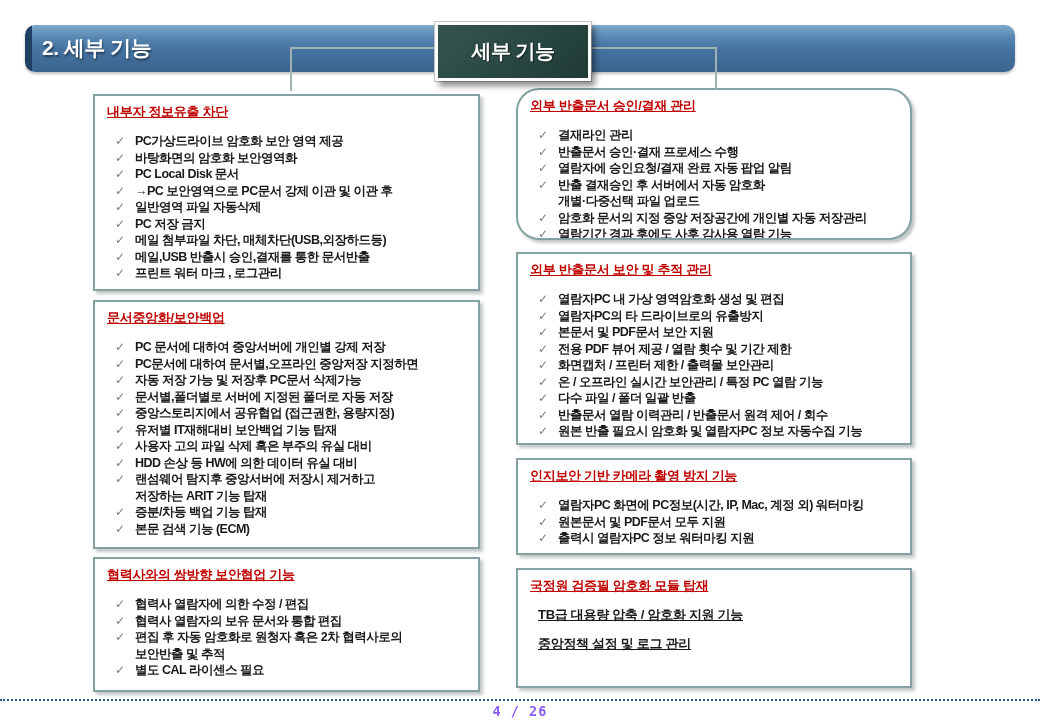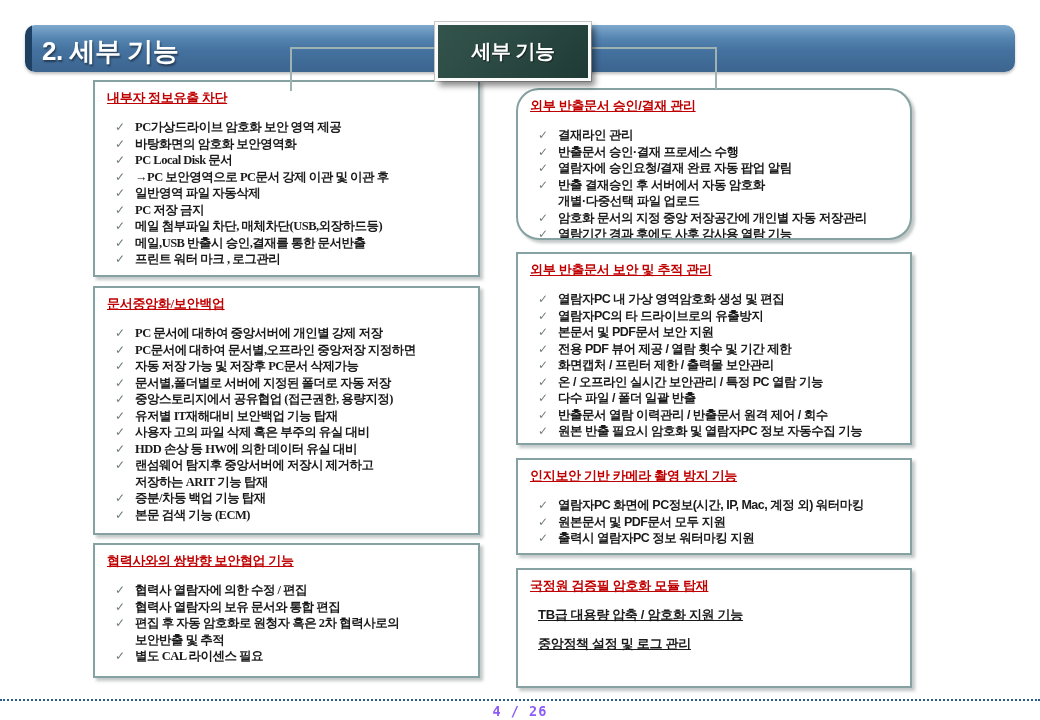--- a/index.html
+++ b/index.html
@@ -13,21 +13,21 @@
     position:absolute;left:25px;top:25px;width:990px;height:47px;
     border-radius:10px;
     background:
       linear-gradient(90deg,#1d4063 0px,#1d4063 7px,rgba(0,0,0,0) 7px),
       linear-gradient(180deg,#7fa9cd 0%,#5585b1 28%,#44719f 55%,#3c658f 100%);
     box-shadow:0 2px 3px rgba(0,0,0,0.25);
     z-index:1;
   }
   .header-title{
     position:absolute;left:17px;top:9px;
-    color:#ffffff;font-size:26px;font-weight:bold;letter-spacing:-0.5px;
+    color:#ffffff;font-size:21px;font-weight:bold;letter-spacing:-0.5px;
     text-shadow:1px 2px 2px rgba(0,0,0,0.45);
   }
   
   .conn{position:absolute;background:#9fb2b2;z-index:5;}
   .conn-h-left {left:290px;top:47px;width:146px;height:2px;}
   .conn-h-right{left:589px;top:47px;width:127px;height:2px;}
   .conn-v-left {left:290px;top:47px;width:2px;height:44px;}
   .conn-v-right{left:715px;top:47px;width:2px;height:42px;}
   
   .center-box{
@@ -36,21 +36,21 @@
     border:3px solid #fbfbfb;
     box-shadow:4px 5px 6px rgba(0,0,0,0.45),0 0 0 1px #c9c9c9;
     display:flex;align-items:center;justify-content:center;
   }
   .center-box span{
     color:#ffffff;font-size:20px;font-weight:bold;letter-spacing:-0.5px;
     text-shadow:1px 1px 1px rgba(0,0,0,0.5);
   }
   
   .col{position:absolute;z-index:2;}
-  .col-left {left:93px; top:80px;width:387px;font-family:Liberation Serif, serif;}
+  .col-left {left:93px; top:94px;width:387px;}
   .col-right{left:516px;top:88px;width:396px;}
   .box{
     background:#ffffff;border:2px solid #85a1a1;
     box-shadow:3px 3px 3px rgba(120,130,130,0.45);
     padding:7px 8px 4px 12px;overflow:hidden;width:100%;
   }
   .col-left  .box1{height:197px;margin-bottom:9px;}
   .col-left  .box2{height:249px;margin-bottom:8px;}
   .col-left  .box3{height:135px;}
   .col-right .box1{height:152px;margin-bottom:12px;border-radius:23px;}

